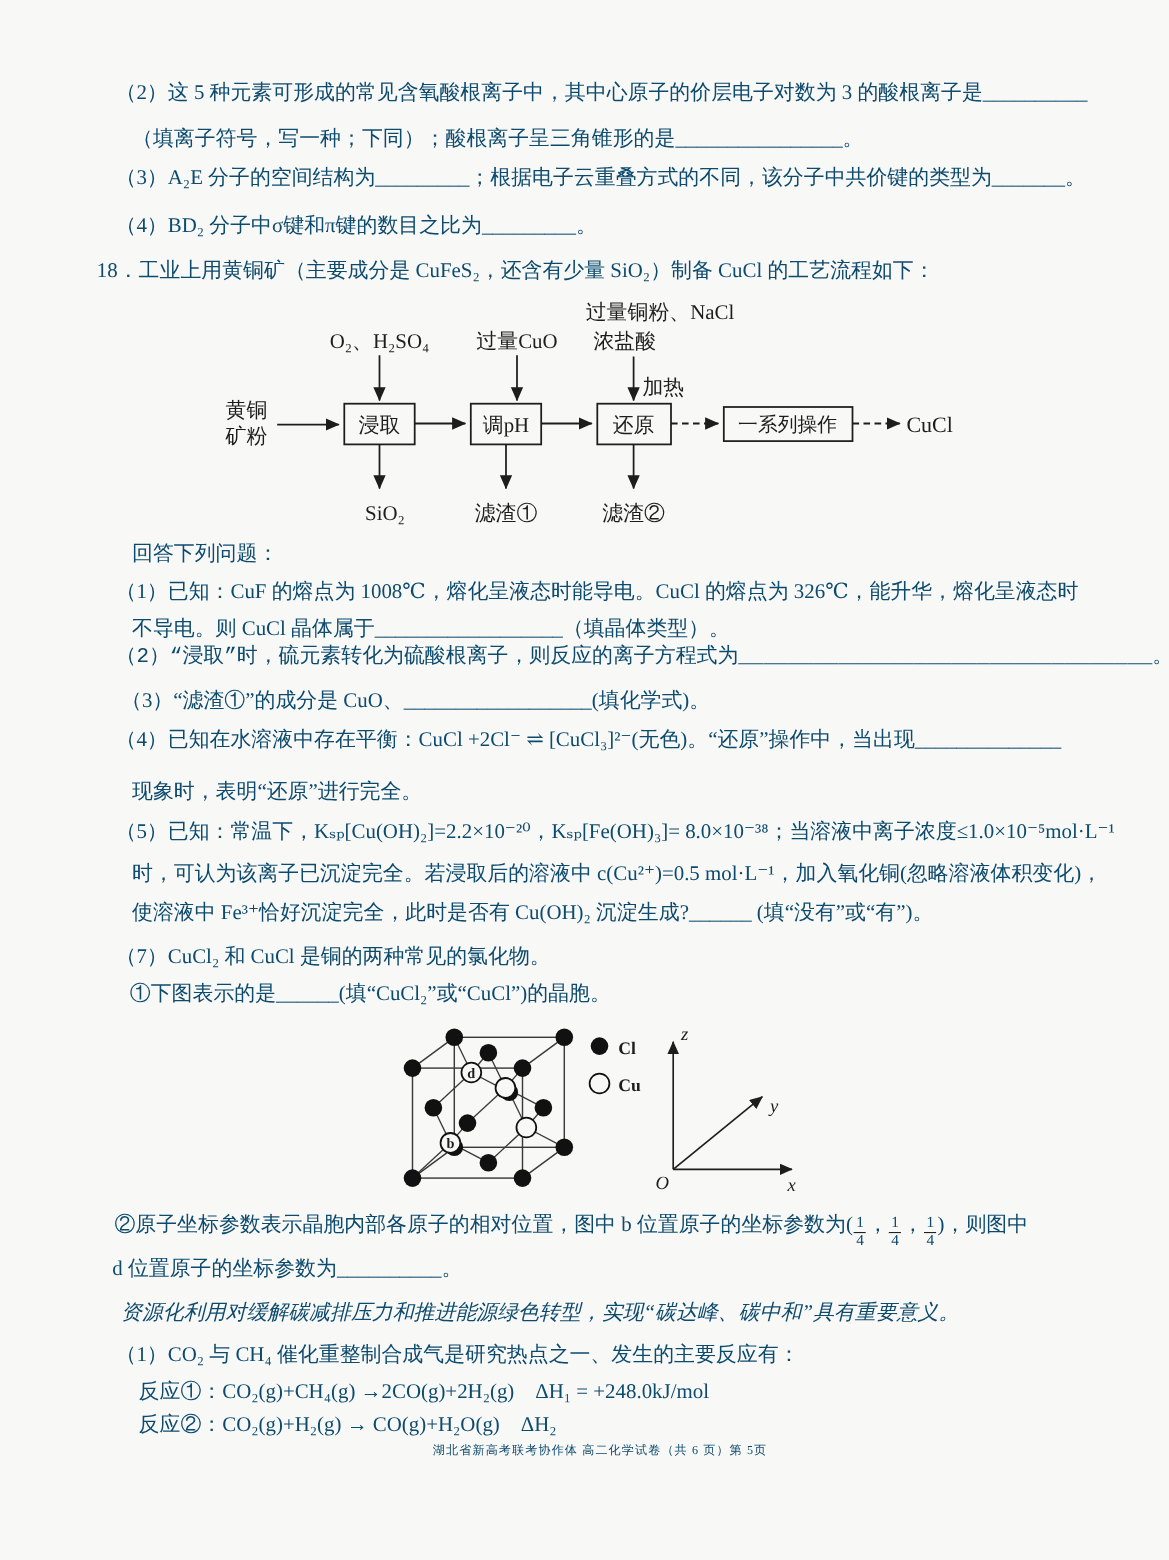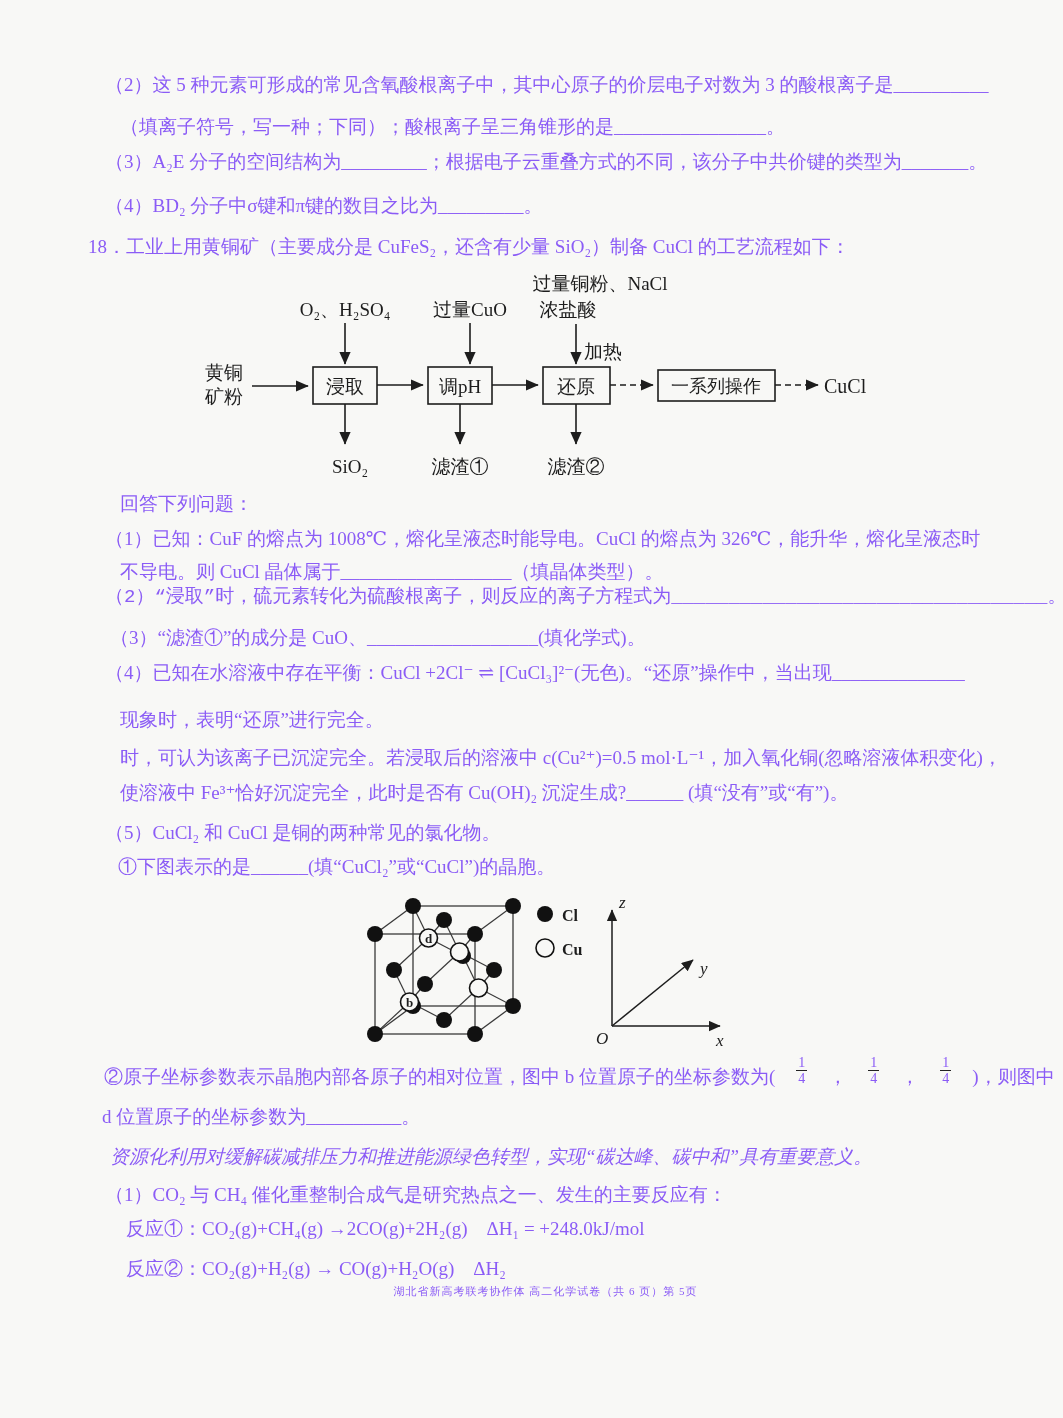--- a/index.html
+++ b/index.html
@@ -1,36 +1,36 @@
 <!DOCTYPE html>
 <html><head>
 <meta charset="utf-8">
 <style>
   html,body{margin:0;padding:0;background:#e9e9e7;}
   .page{
     width:1063px;height:1418px;box-sizing:border-box;
-    margin:0 auto;background:#f8f8f6;color:#8b5cf6;
+    margin:0 auto;background:#f8f8f6;color:#0c4a6e;
     padding:75px 60px 0 88px;overflow:hidden;position:relative;
     font-family:"Liberation Serif","DejaVu Serif",serif;
     font-size:19px;
   }
   .line{white-space:nowrap;line-height:19px;}
   .ml17{margin-left:17px;}
   .ml32{margin-left:32px;}
   .ml30{margin-left:30px;}
   .ml22{margin-left:22px;}
   .ml16{margin-left:16px;}
   .ml14{margin-left:14px;}
   .ml38{margin-left:38px;}
   svg{display:block;}
   svg text{font-family:"Liberation Serif","DejaVu Serif",serif;fill:#1d1d1d;}
   .frac{display:inline-flex;flex-direction:column;align-items:center;
         vertical-align:-13px;line-height:1.1;font-size:14px;padding:0 1px;}
   .frac .den{border-top:1.4px solid #222;padding:0 2px;}
-  .fracline{line-height:44px;height:44px;display:flex;align-items:flex-start;gap:20px;}
+  .fracline{line-height:44px;height:44px;display:flex;align-items:flex-end;}
   .footer{ text-align:center;font-size:11px;letter-spacing:1px;margin-top:6px;}
 </style>
 </head>
 <body>
 
 <div class="page">
 
   <div class="line ml17">（2）这 5 种元素可形成的常见含氧酸根离子中，其中心原子的价层电子对数为 3 的酸根离子是__________</div>
   <div class="line ml32" style="margin-top:23px;">（填离子符号，写一种；下同）；酸根离子呈三角锥形的是________________。</div>
   <div class="line ml17" style="margin-top:16px;">（3）A₂E 分子的空间结构为_________；根据电子云重叠方式的不同，该分子中共价键的类型为_______。</div>
@@ -87,23 +87,24 @@
     <text x="396" y="207" font-size="19" text-anchor="middle">滤渣②</text>
   </svg>
 
   <div class="line ml32" style="margin-top:8px;">回答下列问题：</div>
   <div class="line ml17" style="margin-top:16px;">（1）已知：CuF 的熔点为 1008℃，熔化呈液态时能导电。CuCl 的熔点为 326℃，能升华，熔化呈液态时</div>
   <div class="line ml32" style="margin-top:14px;">不导电。则 CuCl 晶体属于__________________（填晶体类型）。</div>
   <div class="line ml17" style="margin-top:7px;font-family:Liberation Mono, monospace;">（2）“浸取”时，硫元素转化为硫酸根离子，则反应的离子方程式为_________________________________。</div>
   <div class="line ml22" style="margin-top:21px;">（3）“滤渣①”的成分是 CuO、__________________(填化学式)。</div>
   <div class="line ml17" style="margin-top:16px;">（4）已知在水溶液中存在平衡：CuCl +2Cl⁻ ⇌ [CuCl₃]²⁻(无色)。“还原”操作中，当出现______________</div>
   <div class="line ml32" style="margin-top:28px;">现象时，表明“还原”进行完全。</div>
+  <div class="line ml17" style="margin-top:18px;">（5）已知：常温下，Kₛₚ[Cu(OH)₂]=2.2×10⁻²⁰，Kₛₚ[Fe(OH)₃]= 8.0×10⁻³⁸；当溶液中离子浓度≤1.0×10⁻⁵mol·L⁻¹</div>
   <div class="line ml32" style="margin-top:19px;">时，可认为该离子已沉淀完全。若浸取后的溶液中 c(Cu²⁺)=0.5 mol·L⁻¹，加入氧化铜(忽略溶液体积变化)，</div>
   <div class="line ml32" style="margin-top:16px;">使溶液中 Fe³⁺恰好沉淀完全，此时是否有 Cu(OH)₂ 沉淀生成?______ (填“没有”或“有”)。</div>
-  <div class="line ml17" style="margin-top:21px;">（5）CuCl₂ 和 CuCl 是铜的两种常见的氯化物。</div>
+  <div class="line ml17" style="margin-top:21px;">（7）CuCl₂ 和 CuCl 是铜的两种常见的氯化物。</div>
   <div class="line ml30" style="margin-top:15px;">①下图表示的是______(填“CuCl₂”或“CuCl”)的晶胞。</div>
 
   <svg width="380" height="165" viewBox="0 0 380 165" style="margin:10px 0 0 272px;">
     <defs>
       <marker id="arr2" markerWidth="9" markerHeight="8" refX="7.5" refY="3.5" orient="auto">
         <path d="M0,0 L8,3.5 L0,7 z" fill="#1d1d1d"></path>
       </marker>
     </defs>
 
     <g stroke="#3a3a3a" stroke-width="1.3" fill="none">
@@ -192,17 +193,17 @@
         <span class="num">1</span>
         <span class="den">4</span>
       </span>
       <span>)，则图中</span>
   </div>
   <div class="line ml14" style="margin-top:8px;">d 位置原子的坐标参数为__________。</div>
 
   <div class="line ml22" style="margin-top:21px;font-style:italic;">资源化利用对缓解碳减排压力和推进能源绿色转型，实现“碳达峰、碳中和”具有重要意义。</div>
   <div class="line ml17" style="margin-top:19px;">（1）CO₂ 与 CH₄ 催化重整制合成气是研究热点之一、发生的主要反应有：</div>
   <div class="line ml38" style="margin-top:15px;">反应①：CO₂(g)+CH₄(g) →2CO(g)+2H₂(g)　ΔH₁ = +248.0kJ/mol</div>
-  <div class="line ml38" style="margin-top:21px;">反应②：CO₂(g)+H₂(g) → CO(g)+H₂O(g)　ΔH₂</div>
+  <div class="line ml38" style="margin-top:11px;">反应②：CO₂(g)+H₂(g) → CO(g)+H₂O(g)　ΔH₂</div>
 
   <div class="footer">湖北省新高考联考协作体 高二化学试卷（共 6 页）第 5页</div>
 
 </div>
 
 </body></html>

